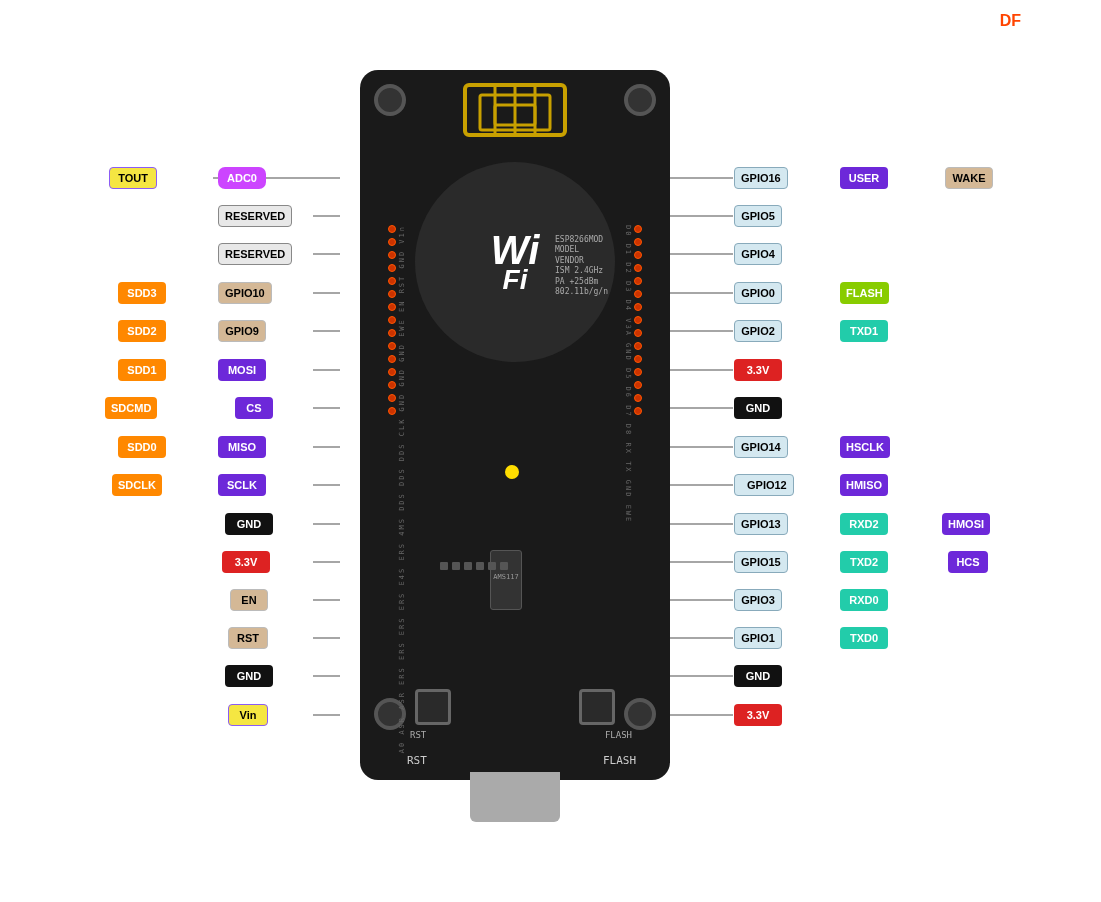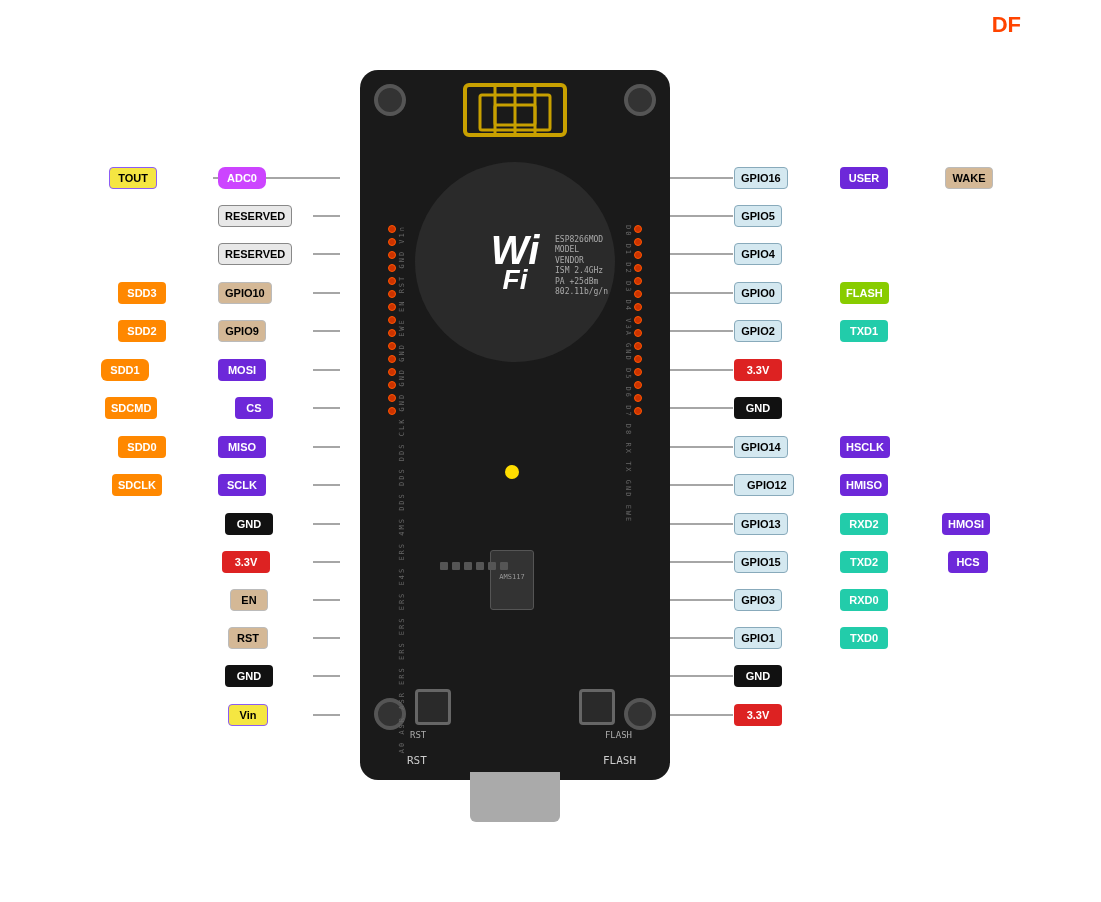--- a/index.html
+++ b/index.html
@@ -10,21 +10,21 @@
       font-family: Arial, sans-serif;
       position: relative;
       overflow: hidden;
     }
 
     .df-logo {
       position: absolute;
       top: 12px;
       right: 80px;
       color: #ff4400;
-      font-size: 22px;
+      font-size: 16px;
       font-weight: bold;
     }
 
     
     .pin-label {
       position: absolute;
       display: inline-flex;
       align-items: center;
       justify-content: center;
       border-radius: 4px;
@@ -284,21 +284,21 @@
 
     <div style="position:absolute; left:38px; top:155px; writing-mode:vertical-rl; color:#666; font-size:7px; font-family:monospace; letter-spacing:2px; transform:rotate(180deg);">
       A0  ASR ASR ERS ERS ERS ERS E4S ERS 4MS DDS DDS DDS CLK GND GND GND EWE EN  RST GND V1n
     </div>
     <div style="position:absolute; right:38px; top:155px; writing-mode:vertical-rl; color:#666; font-size:7px; font-family:monospace; letter-spacing:2px;">
       D0  D1  D2  D3  D4  V3A GND D5  D6  D7  D8  RX  TX  GND EWE
     </div>
 
     <div class="led-yellow"></div>
 
-    <div style="position:absolute; bottom:170px; left:130px; width:44px; height:60px; background:#333; border:1px solid #555; border-radius:3px;">
+    <div style="position:absolute; bottom:170px; left:130px; width:32px; height:60px; background:#333; border:1px solid #555; border-radius:3px;">
       <div style="color:#999; font-size:7px; text-align:center; margin-top:22px; font-family:monospace;">AMS117</div>
     </div>
 
     <div style="position:absolute; bottom:210px; left:80px; display:grid; grid-template-columns:repeat(6,8px); gap:4px;">
       <div style="width:8px;height:8px;background:#555;border-radius:1px;"></div>
       <div style="width:8px;height:8px;background:#555;border-radius:1px;"></div>
       <div style="width:8px;height:8px;background:#555;border-radius:1px;"></div>
       <div style="width:8px;height:8px;background:#555;border-radius:1px;"></div>
       <div style="width:8px;height:8px;background:#555;border-radius:1px;"></div>
       <div style="width:8px;height:8px;background:#555;border-radius:1px;"></div>
@@ -321,21 +321,21 @@
 <div class="pin-label gray-outline" style="position:absolute; left:218px; top:205px;">RESERVED</div>
 
 <div class="pin-label gray-outline" style="position:absolute; left:218px; top:243px;">RESERVED</div>
 
 <div class="pin-label orange" style="position:absolute; left:118px; top:282px;">SDD3</div>
 <div class="pin-label tan" style="position:absolute; left:218px; top:282px;">GPIO10</div>
 
 <div class="pin-label orange" style="position:absolute; left:118px; top:320px;">SDD2</div>
 <div class="pin-label tan" style="position:absolute; left:218px; top:320px;">GPIO9</div>
 
-<div class="pin-label orange" style="position:absolute; left:101px; top:359px;border-radius:6px;">SDD1</div>
+<div class="pin-label orange" style="position:absolute; left:118px; top:359px;">SDD1</div>
 <div class="pin-label green" style="position:absolute; left:218px; top:359px;">MOSI</div>
 
 <div class="pin-label orange" style="position:absolute; left:105px; top:397px;">SDCMD</div>
 <div class="pin-label green" style="position:absolute; left:235px; top:397px; min-width:38px;">CS</div>
 
 <div class="pin-label orange" style="position:absolute; left:118px; top:436px;">SDD0</div>
 <div class="pin-label green" style="position:absolute; left:218px; top:436px;">MISO</div>
 
 <div class="pin-label orange" style="position:absolute; left:112px; top:474px;">SDCLK</div>
 <div class="pin-label green" style="position:absolute; left:218px; top:474px;">SCLK</div>

